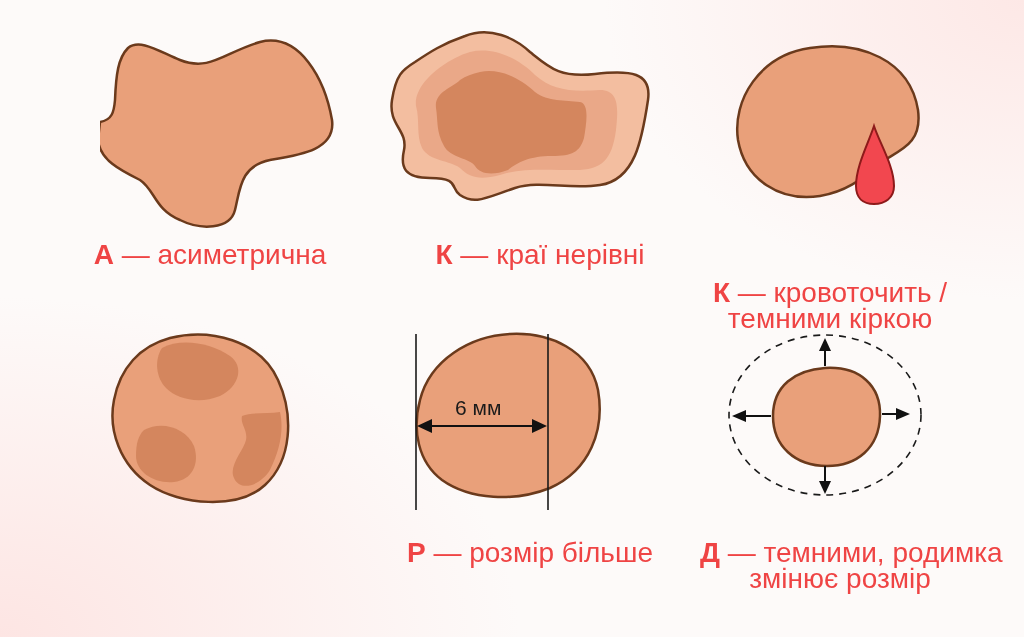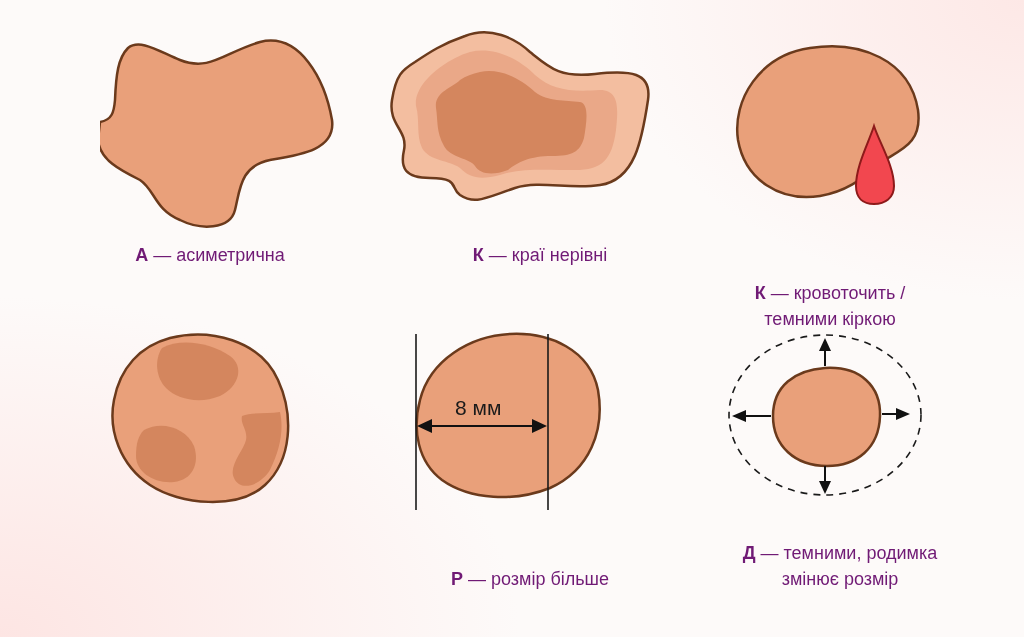--- a/index.html
+++ b/index.html
@@ -7,22 +7,22 @@
       width: 1024px; height: 637px; overflow: hidden; position: relative;
       font-family: "Liberation Sans", "DejaVu Sans", sans-serif;
       background:
         radial-gradient(ellipse 520px 340px at 0% 100%, #fde5e3 0%, rgba(253,229,227,0) 100%),
         radial-gradient(ellipse 420px 300px at 100% 0%, #fde8e6 0%, rgba(253,232,230,0) 100%),
         #fdfaf9;
       color: #141414;
     }
     .shape { position: absolute; }
     .caption {
-      position: absolute; text-align: center; font-size: 18px; line-height: 26px;
-      color: #701a75; white-space: nowrap;
+      position: absolute; text-align: center; font-size: 28px; line-height: 26px;
+      color: #ef4444; white-space: nowrap;
     }
     .caption .letter { font-weight: bold; }
   </style>
 </head>
 <body>
 
 <svg class="shape" style="left:100px;top:30px" width="250" height="200" viewBox="0 0 250 200">
   <path d="M28,18 C40,8 60,22 80,30 C110,42 125,22 160,12 C200,2 225,50 232,90 C236,120 200,125 170,130 C140,136 140,160 135,180 C130,200 100,200 80,190 C55,180 55,160 40,150 C20,140 0,130 -2,110 L0,92 C12,90 14,82 15,70 C16,45 18,28 28,18 Z" fill="#e9a07a" stroke="#6b3a1c" stroke-width="2.5"></path>
 </svg>
 <div class="caption" style="left:80px;top:242px;width:260px;">
@@ -57,22 +57,22 @@
 </div>
 
 <svg class="shape" style="left:400px;top:320px" width="220" height="200" viewBox="0 0 220 200">
   <path d="M110,14 C150,12 190,30 198,70 C205,110 190,150 150,168 C115,182 70,180 42,160 C18,142 12,110 20,80 C30,40 70,16 110,14 Z" fill="#e9a07a" stroke="#6b3a1c" stroke-width="2.5"></path>
   <line x1="16" y1="14" x2="16" y2="190" stroke="#1a1a1a" stroke-width="1.6"></line>
   <line x1="148" y1="14" x2="148" y2="190" stroke="#1a1a1a" stroke-width="1.6"></line>
   <line x1="28" y1="106" x2="136" y2="106" stroke="#111" stroke-width="2"></line>
   <polygon points="17,106 32,99 32,113" fill="#111"></polygon>
   <polygon points="147,106 132,99 132,113" fill="#111"></polygon>
 </svg>
-<div style="position:absolute;left:455px;top:396px;font-size:21px;color:#1a1a1a;">8 мм</div>
-<div class="caption" style="left:390px;top:540px;width:280px;margin-top:26px;">
+<div style="position:absolute;left:455px;top:396px;font-size:21px;color:#1a1a1a;">6 мм</div>
+<div class="caption" style="left:390px;top:540px;width:280px;">
   <div><span class="letter">Р</span><span> — </span><span>розмір більше</span></div>
 </div>
 
 <svg class="shape" style="left:715px;top:320px" width="220" height="190" viewBox="0 0 220 190">
   <ellipse cx="110" cy="95" rx="96" ry="80" fill="none" stroke="#1a1a1a" stroke-width="1.6" stroke-dasharray="7,6"></ellipse>
   <path d="M110,48 C145,46 166,66 165,96 C164,128 142,146 112,146 C80,146 58,126 58,96 C58,66 80,50 110,48 Z" fill="#e9a07a" stroke="#6b3a1c" stroke-width="2.5"></path>
   <line x1="110" y1="46" x2="110" y2="30" stroke="#111" stroke-width="2"></line>
   <polygon points="110,18 104,31 116,31" fill="#111"></polygon>
   <line x1="110" y1="146" x2="110" y2="162" stroke="#111" stroke-width="2"></line>
   <polygon points="110,174 104,161 116,161" fill="#111"></polygon>

